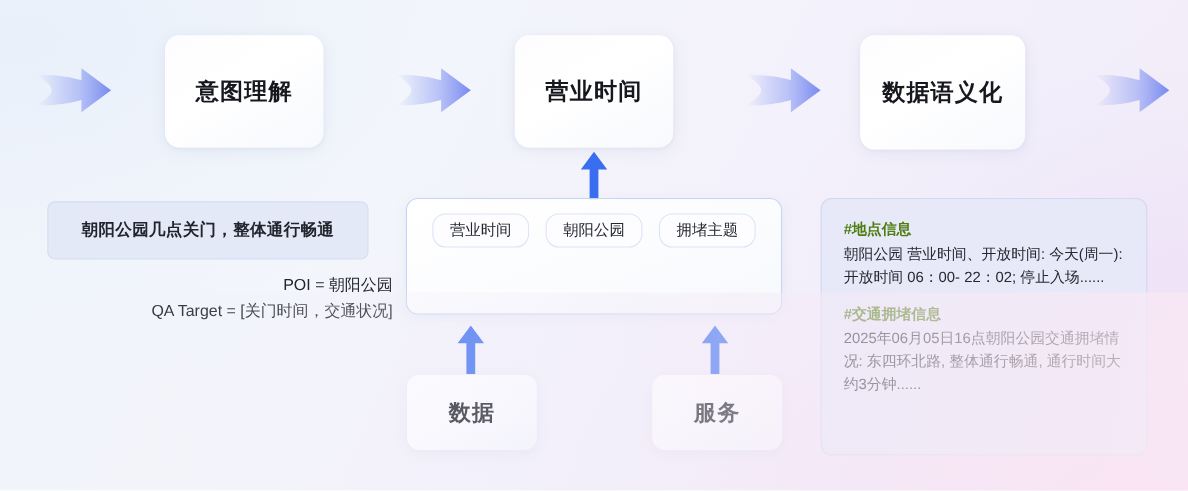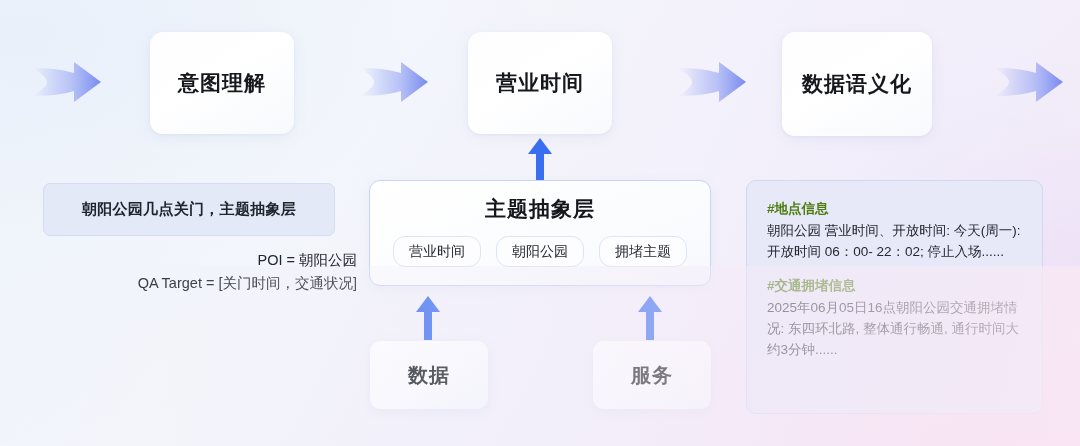--- a/index.html
+++ b/index.html
@@ -257,30 +257,29 @@
       <path d="M13 0 L25 16 L17 16 L17 44 L9 44 L9 16 L1 16 Z" fill="#3a6ef0"></path>
     </svg>
   </div>
   <div class="uparrow" id="uparrow-svc">
     <svg viewBox="0 0 26 44" width="26" height="44">
       <path d="M13 0 L25 16 L17 16 L17 44 L9 44 L9 16 L1 16 Z" fill="#3a6ef0"></path>
     </svg>
   </div>
 
   <div id="query-bubble">
-    <span class="qtext">朝阳公园几点关门，主题抽象层</span>
+    <span class="qtext">朝阳公园几点关门，整体通行畅通</span>
   </div>
 
   <div id="query-meta">
     <div class="mline">POI = 朝阳公园</div>
     <div class="mline">QA Target = [关门时间，交通状况]</div>
   </div>
 
   <div id="abstraction-panel">
-    <div class="panel-title">主题抽象层</div>
     <div class="chip-row">
       <div class="chip">营业时间</div>
       <div class="chip">朝阳公园</div>
       <div class="chip">拥堵主题</div>
     </div>
   </div>
 
   <div class="source-box" id="box-data">
     <span class="label">数据</span>
   </div>

